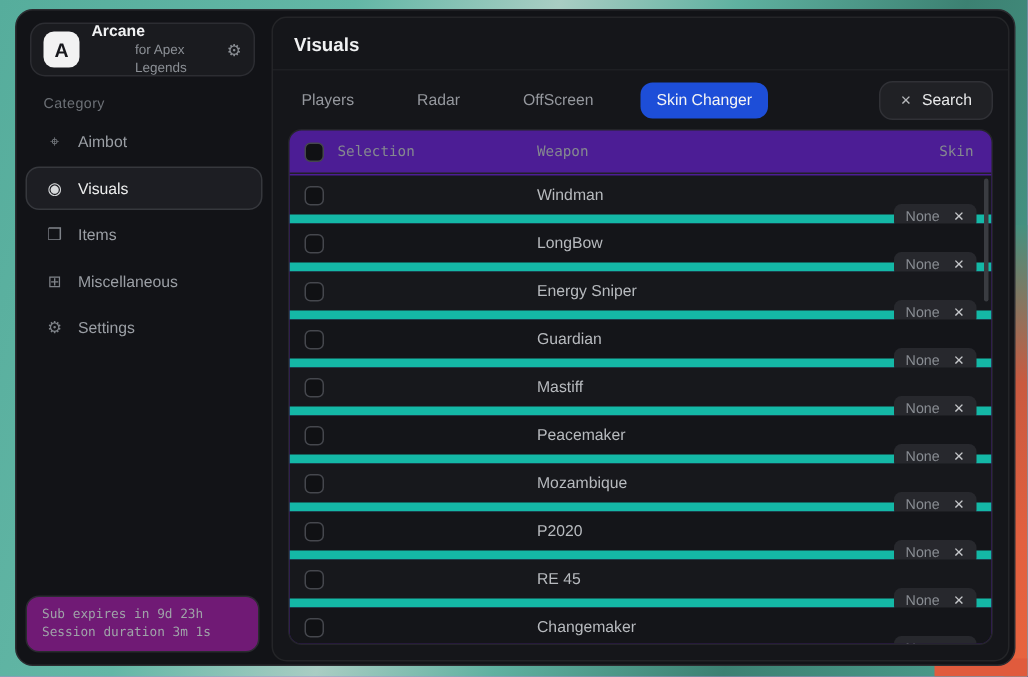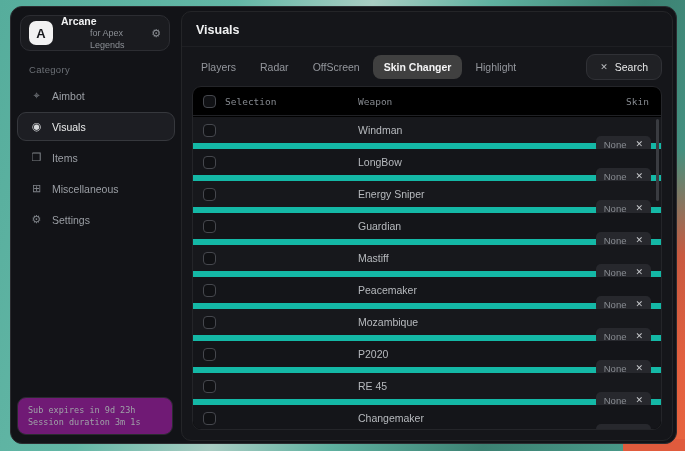--- a/index.html
+++ b/index.html
@@ -38,30 +38,30 @@
     border:1px solid #2a2b30; border-radius:9px; background:#701a75;
     padding:5px 10px; display:flex; flex-direction:column; justify-content:center; gap:2px; }
   .foot-line { font-family:"DejaVu Sans Mono", monospace; font-size:8.5px; color:#9fa3a8; white-space:nowrap; }
 
   
   .panel { position:absolute; left:170px; top:4px; width:492px; height:430px;
     background:#15161a; border:1px solid #242528; border-radius:10px; overflow:hidden; }
   .panel-title { padding:11px 14px 9px; color:#f0f1f2; font-size:12.5px; font-weight:bold;
     border-bottom:1px solid #1e1f23; }
   .tabs-row { display:flex; align-items:center; padding:7px 10px 7px 8px; }
-  .tabs { display:flex; align-items:center; gap:2px; flex:1; }
+  .tabs { display:flex; align-items:center; gap:20px; flex:1; }
   .tab { background:none; border:none; color:#94979d; font-family:inherit; font-size:10.5px;
     padding:6px 11px; border-radius:8px; cursor:pointer; white-space:nowrap; }
-  .tab.active { background:#404040; color:#f4f4f5;font-weight:bold; }
+  .tab.active { background:#1d4ed8; color:#f4f4f5; }
   .search-btn { display:flex; align-items:center; gap:7px; background:#202125; border:1px solid #303136;
     border-radius:9px; color:#e8e9ea; font-family:inherit; font-size:10.5px; padding:6px 13px; cursor:pointer; }
   .search-btn .s-icon { color:#b8babd; font-size:9px; }
 
   .table { position:absolute; left:10px; top:74px; right:10px; bottom:10px;
-    border:1px solid #242529; border-radius:9px; overflow:hidden; background:#000000; }
+    border:1px solid #242529; border-radius:9px; overflow:hidden; background:#4c1d95; }
   .thead { height:29px; display:flex; align-items:center; padding:0 12px 0 10px;
     border-bottom:1px solid #202125;
     font-family:"DejaVu Sans Mono", monospace; font-size:9.5px; color:#85898f; }
   .th-sel { margin-left:9px; }
   .th-weapon { position:absolute; left:165px; }
   .th-skin { margin-left:auto; }
   .tbody { position:absolute; top:30px; left:0; right:0; bottom:0; }
   .trow { height:32px; display:flex; align-items:center; padding:0 10px; position:relative;
     border-bottom:6px solid #14b8a6; }
   .trow:nth-child(odd) { background:#17181c; }
@@ -123,21 +123,20 @@
   </aside>
 
   <main class="panel">
     <div class="panel-title">Visuals</div>
     <div class="tabs-row">
       <div class="tabs">
           <button class="tab">Players</button>
           <button class="tab">Radar</button>
           <button class="tab">OffScreen</button>
           <button class="tab active">Skin Changer</button>
-          <button class="tab">Highlight</button>
         </div>
       <button class="search-btn">
         <span class="s-icon">✕</span>
         <span>Search</span>
       </button>
     </div>
 
     <div class="table">
       <div class="thead">
         <span class="cbx"></span>

